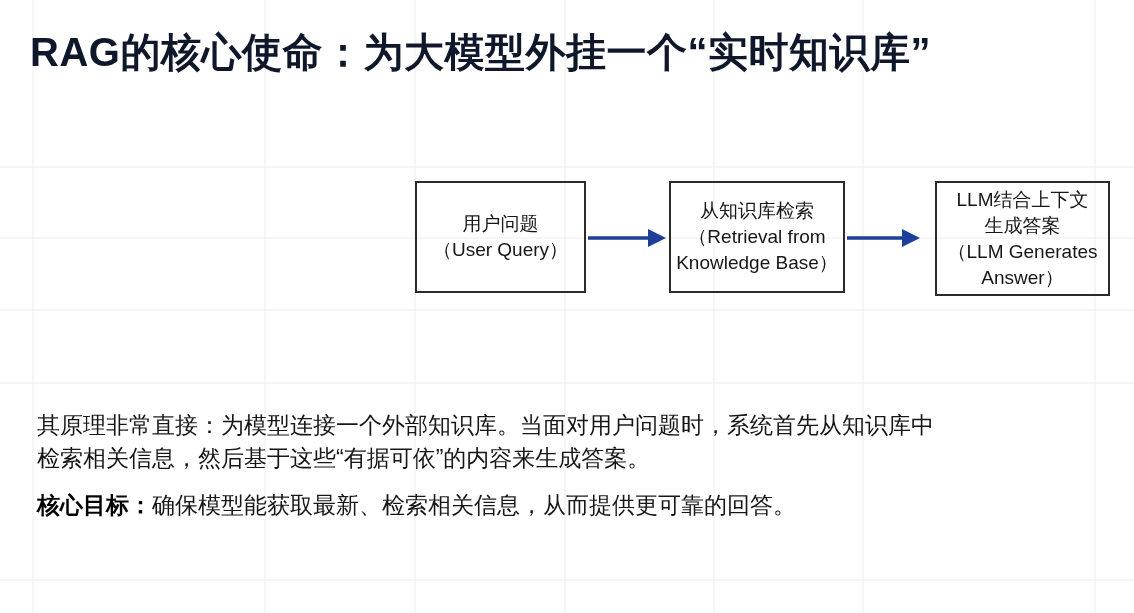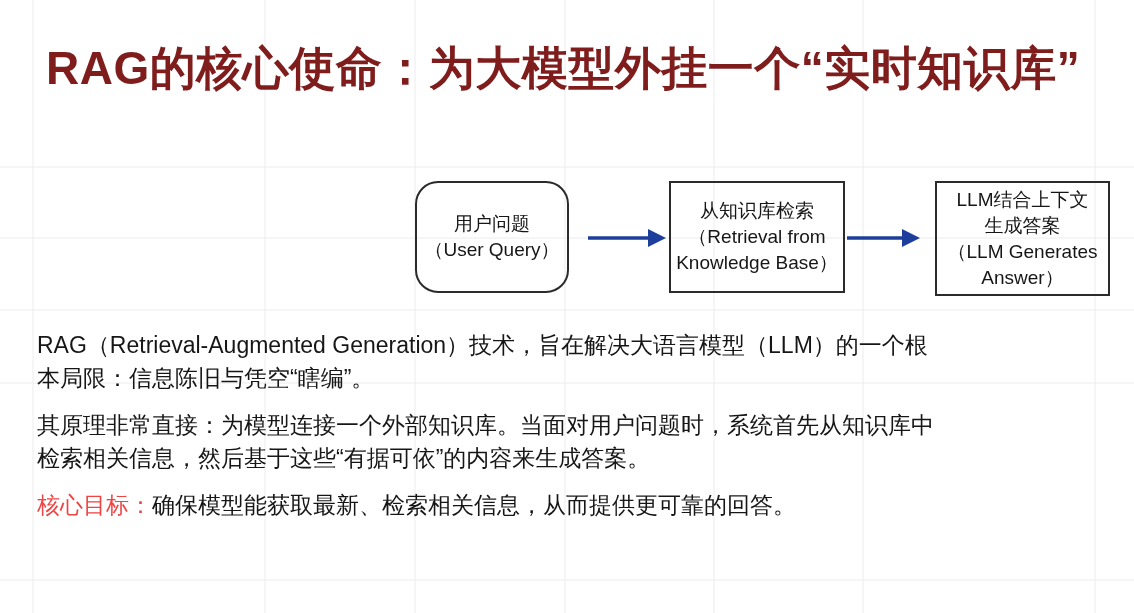--- a/index.html
+++ b/index.html
@@ -16,26 +16,26 @@
   .grid-svg {
     position: absolute;
     left: 0; top: 0;
     width: 1134px; height: 613px;
     z-index: 0;
   }
   .slide-title {
     position: absolute;
     left: 30px;
     top: 26px;
-    margin: 16px;
-    font-size: 46px;
+    margin: 0;
+    font-size: 40px;
     line-height: 52px;
     font-weight: 800;
     letter-spacing: 0.5px;
-    color: #7f1d1d;
+    color: #0f172a;
     white-space: nowrap;
     z-index: 2;
   }
   .flow-box {
     position: absolute;
     top: 181px;
     height: 112px;
     border: 2px solid #2b2b2b;
     background: transparent;
     display: flex;
@@ -45,21 +45,21 @@
     z-index: 2;
     box-sizing: border-box;
   }
   .flow-box .box-text {
     white-space: pre-line;
     font-size: 19px;
     line-height: 26px;
     font-weight: 500;
     color: #161616;
   }
-  .box-1 { left: 415px; width: 154px; border-radius: 23px; }
+  .box-1 { left: 415px; width: 171px; }
   .box-2 { left: 669px; width: 176px; }
   .box-3 { left: 923px; width: 175px; height: 115px; margin-left: 12px; }
   .flow-arrow {
     position: absolute;
     top: 226px;
     height: 24px;
     z-index: 2;
   }
   .arrow-1 { left: 588px; width: 79px; }
   .arrow-2 { left: 847px; width: 74px; }
@@ -72,22 +72,22 @@
     line-height: 33px;
     font-weight: 500;
     color: #161616;
     white-space: pre-line;
     z-index: 2;
   }
   .para-1 { top: 329px; }
   .para-2 { top: 409px; }
   .para-3 { top: 489px; white-space: nowrap; }
   .goal-label {
-    color: #ef4444;
-    font-weight: 400;
+    color: #000000;
+    font-weight: 700;
   }
 </style>
 </head>
 <body>
 
 <div class="stage">
 
   <svg class="grid-svg" width="1134" height="613" viewBox="0 0 1134 613" xmlns="http://www.w3.org/2000/svg">
     <g stroke="#ececec" stroke-width="1">
       <line x1="33" y1="0" x2="33" y2="613"></line>
@@ -128,21 +128,19 @@
     <polygon points="55,3 73,12 55,21" fill="#1e3e9b"></polygon>
   </svg>
 
   <div class="flow-box box-3">
     <span class="box-text">LLM结合上下文
 生成答案
 （LLM Generates
 Answer）</span>
   </div>
 
-  <p class="para para-1">RAG（Retrieval-Augmented Generation）技术，旨在解决大语言模型（LLM）的一个根
-本局限：信息陈旧与凭空“瞎编”。</p>
 
   <p class="para para-2">其原理非常直接：为模型连接一个外部知识库。当面对用户问题时，系统首先从知识库中
 检索相关信息，然后基于这些“有据可依”的内容来生成答案。</p>
 
   <p class="para para-3"><span class="goal-label">核心目标：</span><span>确保模型能获取最新、检索相关信息，从而提供更可靠的回答。</span></p>
 
 </div>
 
 </body></html>

